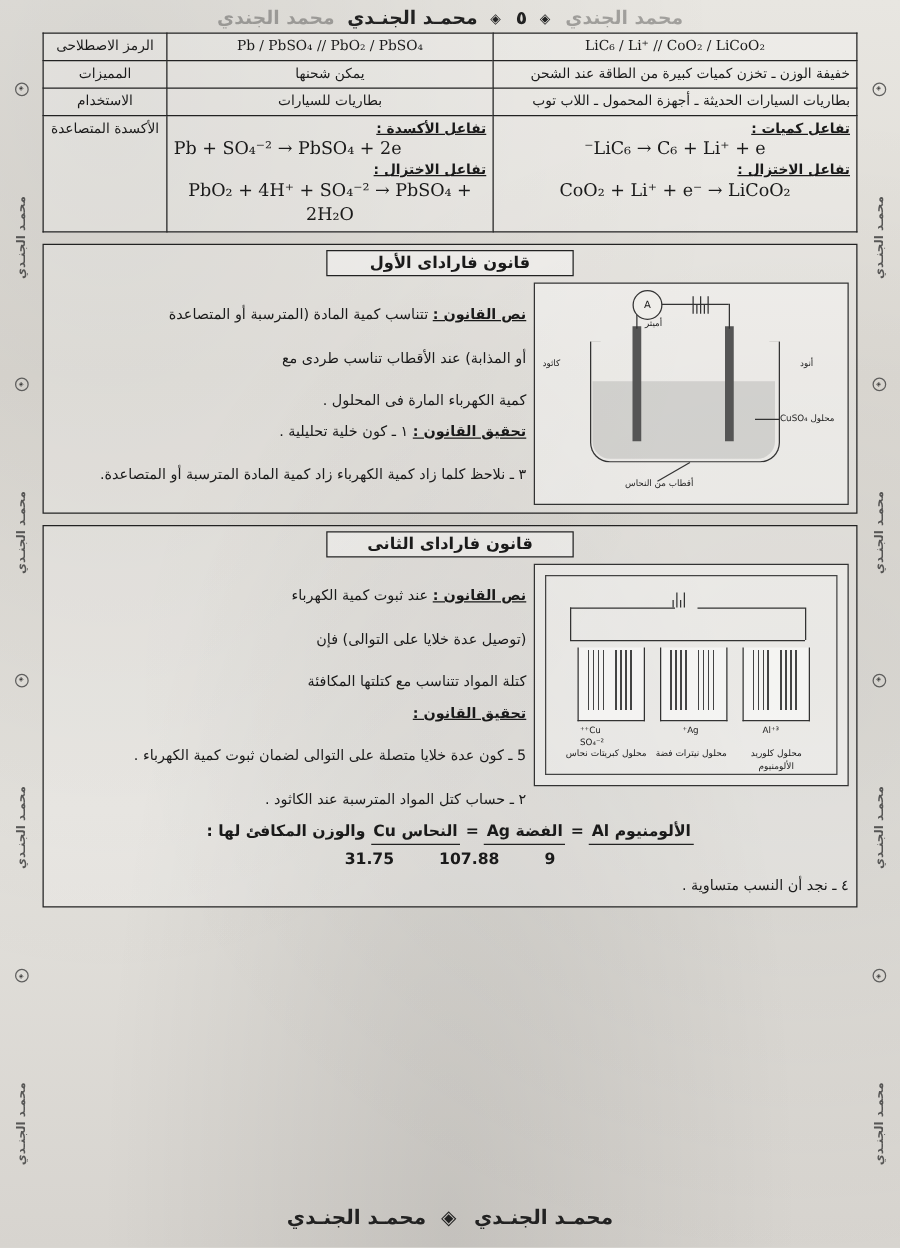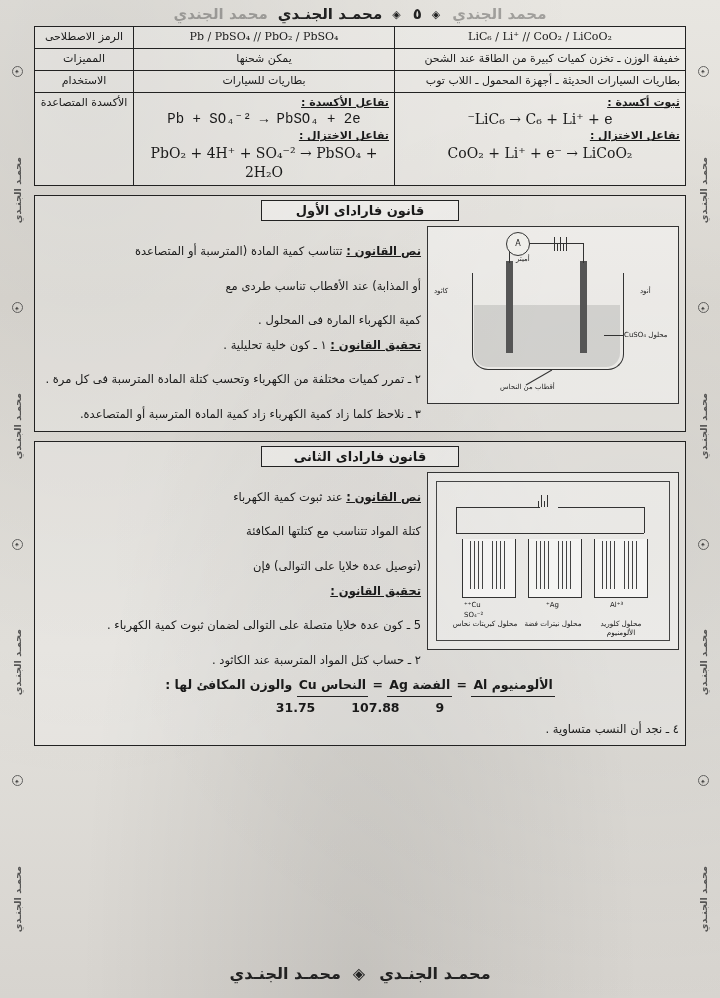--- a/index.html
+++ b/index.html
@@ -184,28 +184,28 @@
         <td class="colb ctr">يمكن شحنها</td>
         <td class="hdr">المميزات</td>
       </tr>
       <tr>
         <td class="colc small rgt">بطاريات السيارات الحديثة ـ أجهزة المحمول ـ اللاب توب</td>
         <td class="colb ctr">بطاريات للسيارات</td>
         <td class="hdr">الاستخدام</td>
       </tr>
       <tr>
         <td class="colc">
-          <div class="bold ul" style="font-size:11px;text-align:right;">ثبوت أكسدة :</div>
+          <div class="bold ul" style="font-size:11px;text-align:right;">تفاعل كميات :</div>
           <div class="chem" style="text-align:center;">LiC₆ → C₆ + Li⁺ + e⁻</div>
           <div class="bold ul" style="font-size:11px;text-align:right;">تفاعل الاختزال :</div>
           <div class="chem" style="text-align:center;">CoO₂ + Li⁺ + e⁻ → LiCoO₂</div>
         </td>
         <td class="colb">
           <div class="bold ul" style="font-size:11px;text-align:right;">تفاعل الأكسدة :</div>
-          <div class="chem" style="text-align:center;font-family:Liberation Mono, monospace;">Pb + SO₄⁻² → PbSO₄ + 2e</div>
+          <div class="chem" style="text-align:left;">Pb + SO₄⁻² → PbSO₄ + 2e</div>
           <div class="bold ul" style="font-size:11px;text-align:right;">تفاعل الاختزال :</div>
           <div class="chem" style="text-align:center;">PbO₂ + 4H⁺ + SO₄⁻² → PbSO₄ + 2H₂O</div>
         </td>
         <td class="hdr">الأكسدة المتصاعدة</td>
       </tr>
     </tbody>
       </table>
 
     <div class="lawbox">
       <div class="lawtitle">قانون فاراداى الأول</div>
@@ -240,21 +240,20 @@
           <div class="wire" style="left:96px;top:150px;width:30px;transform:rotate(-30deg);"></div>
         </div>
 
         <div class="lawtext">
           <p><span class="bold ul">نص القانون :</span>
              <span>تتناسب كمية المادة (المترسبة أو المتصاعدة</span></p>
           <p>أو المذابة) عند الأقطاب تناسب طردى مع</p>
           <p>كمية الكهرباء المارة فى المحلول .</p>
           <p style="margin-top:6px;"><span class="bold ul">تحقيق القانون :</span>
              <span>١ ـ كون خلية تحليلية .</span></p>
-          <p>٢ ـ تمرر كميات مختلفة من الكهرباء وتحسب كتلة المادة المترسبة فى كل مرة .</p>
           <p>٣ ـ نلاحظ كلما زاد كمية الكهرباء زاد كمية المادة المترسبة أو المتصاعدة.</p>
         </div>
       </div>
     </div>
 
     <div class="lawbox">
       <div class="lawtitle">قانون فاراداى الثانى</div>
       <div class="lawbody">
 
         <div class="figure f2">
@@ -289,22 +288,22 @@
           <span class="figcap" style="left:182px;top:128px;">Al⁺³</span>
 
           <span class="f2cap" style="left:24px;top:146px;">محلول كبريتات نحاس</span>
           <span class="f2cap" style="left:92px;top:146px;">محلول نيترات فضة</span>
           <span class="f2cap" style="left:160px;top:146px;">محلول كلوريد الألومنيوم</span>
         </div>
 
         <div class="lawtext">
           <p><span class="bold ul">نص القانون :</span>
              <span>عند ثبوت كمية الكهرباء</span></p>
+          <p>(توصيل عدة خلايا على التوالى) فإن</p>
           <p>كتلة المواد تتناسب مع كتلتها المكافئة</p>
-          <p>(توصيل عدة خلايا على التوالى) فإن</p>
           <p style="margin-top:6px;"><span class="bold ul">تحقيق القانون :</span></p>
           <p>5 ـ كون عدة خلايا متصلة على التوالى لضمان ثبوت كمية الكهرباء .</p>
           <p>٢ ـ حساب كتل المواد المترسبة عند الكاثود .</p>
         </div>
       </div>
 
       <div class="equiv">
         <div>
           <span class="eqline">الألومنيوم Al</span>
           <span> = </span>

